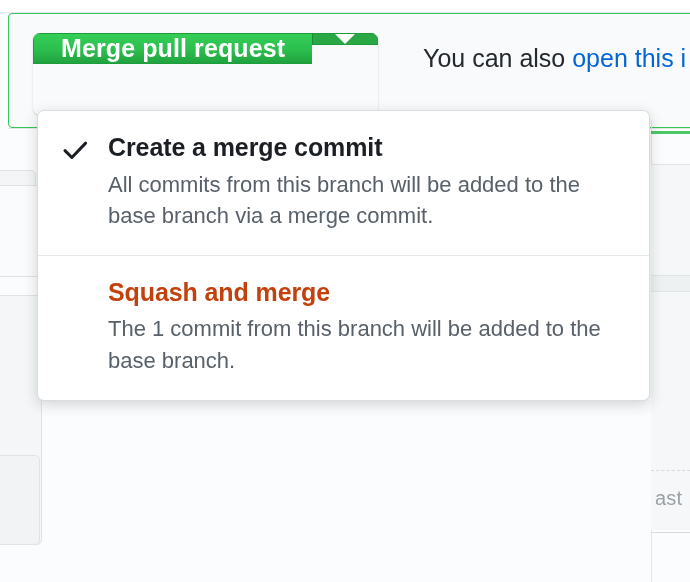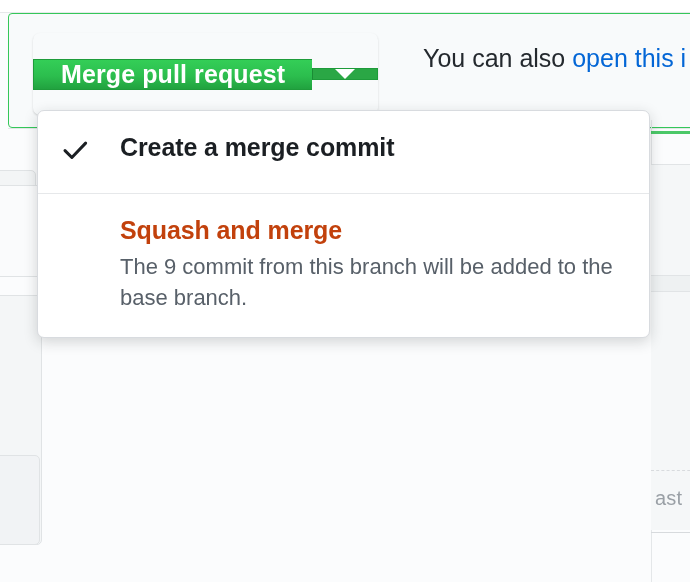--- a/index.html
+++ b/index.html
@@ -115,21 +115,21 @@
     background: #d7dadd;
   }
 
   
   .merge-btn {
     position: absolute;
     left: 33px;
     top: 33px;
     height: 82px;
     display: flex;
-    align-items: center;
+    align-items: flex-start;
     border-radius: 7px;
     overflow: hidden;
     box-shadow: 0 1px 2px rgba(27,31,35,.18);
   }
   .merge-btn-main {
     display: flex;
     align-items: center;
     justify-content: center;
     padding: 0 27px;
     background: linear-gradient(180deg, #34ce57 0%, #2cbe4e 55%, #21a23f 100%);
@@ -183,21 +183,21 @@
     width: 613px;
     background: #ffffff;
     border: 1px solid #d8dbdf;
     border-radius: 7px;
     box-shadow: 0 4px 14px rgba(27,31,35,.18);
     box-sizing: border-box;
     overflow: hidden;
   }
   .menu-item {
     position: relative;
-    padding: 22px 24px 24px 24px;
+    padding: 22px 24px 24px 12px;
     box-sizing: border-box;
     cursor: pointer;
   }
   .menu-item + .menu-item {
     border-top: 1px solid #e6e8ea;
   }
   .menu-check {
     position: absolute;
     left: 22px;
     top: 24px;
@@ -266,25 +266,26 @@
   <div class="dropdown">
 
     <div class="menu-item selected">
       <span class="menu-check">
         <svg width="30" height="30" viewBox="0 0 24 24" fill="none" stroke="#1b1f23" stroke-width="2.4" stroke-linecap="round" stroke-linejoin="round">
           <polyline points="4,12.5 9.5,18 20.5,6.5"></polyline>
         </svg>
       </span>
       <div class="menu-body">
         <div class="menu-title">Create a merge commit</div>
+        <div class="menu-desc">All commits from this branch will be added to the base branch via a merge commit.</div>
       </div>
     </div>
 
     <div class="menu-item">
       <div class="menu-body">
         <div class="menu-title">Squash and merge</div>
-        <div class="menu-desc">The 9 commit from this branch will be added to the base branch.</div>
+        <div class="menu-desc">The 1 commit from this branch will be added to the base branch.</div>
       </div>
     </div>
 
 
   </div>
 </div>
 
 </body></html>

